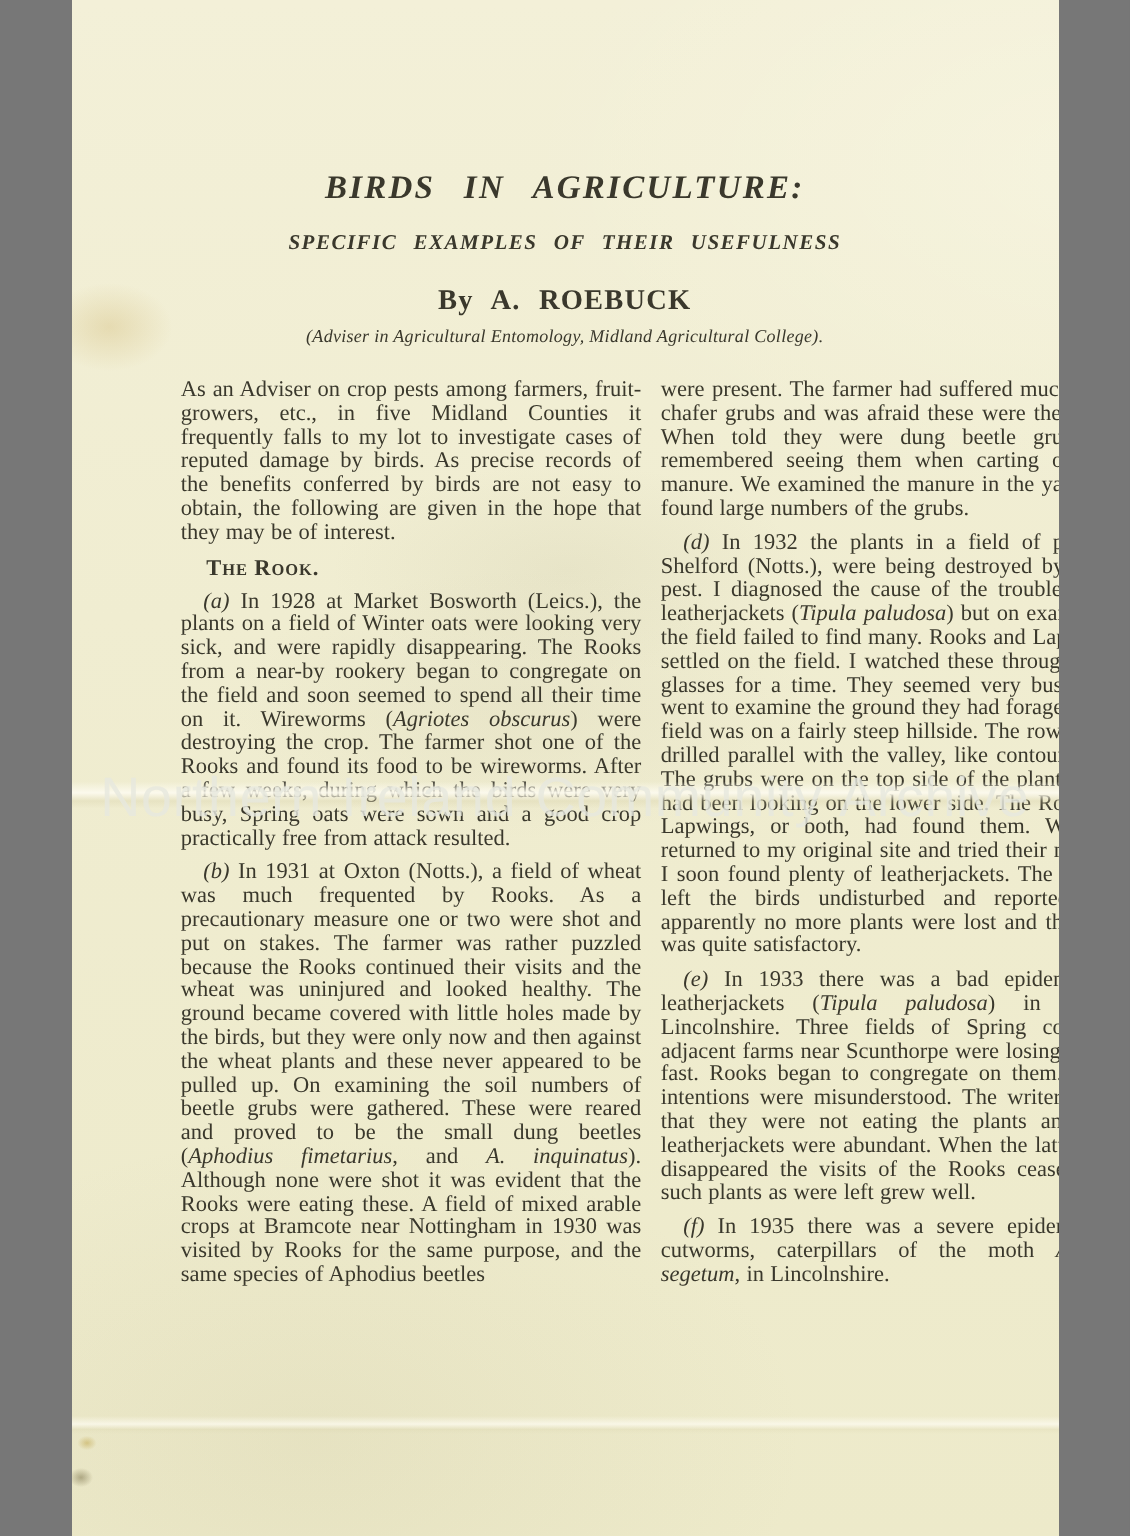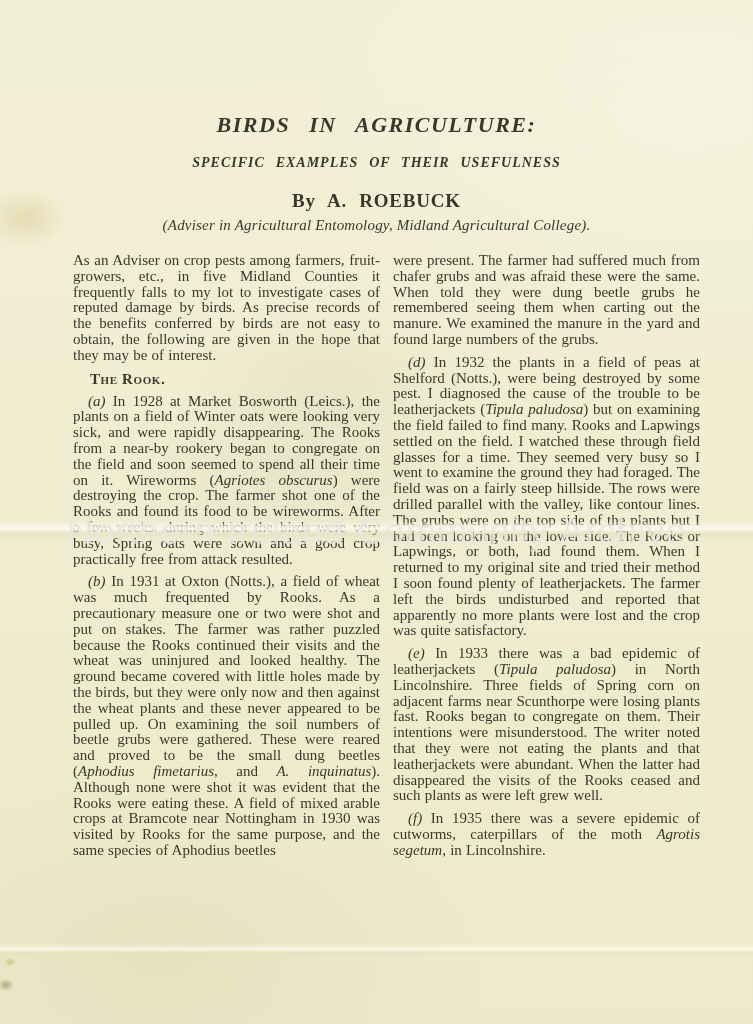--- a/index.html
+++ b/index.html
@@ -1,18 +1,18 @@
 <!DOCTYPE html>
 <html><head>
 <meta charset="utf-8">
 <style>
   html, body { margin: 0; padding: 0; background: #777; }
   .sheet {
     position: relative;
-    width: 753px;
+    width: 658px;
     height: 1024px;
     margin: 0 auto;
     overflow: hidden;
     background: linear-gradient(180deg, #f3f0d8 0%, #f0edd1 40%, #edeaca 100%);
     font-family: "Liberation Serif", "DejaVu Serif", serif;
     color: #3a382c;
   }
   
   .mottle {
     position: absolute; inset: 0; pointer-events: none;
@@ -50,21 +50,21 @@
     font-size: 14px; font-weight: bold; font-style: italic;
     letter-spacing: 1px; word-spacing: 0.45em;
   }
   .byline {
     margin: 19px 0 0 0;
     font-size: 19px; font-weight: bold;
     letter-spacing: 0.8px; word-spacing: 0.35em;
   }
   .affiliation {
     margin: 5px 0 0 0;
-    font-size: 15px; font-style: italic; font-weight: 500;
+    font-size: 12px; font-style: italic; font-weight: 500;
     letter-spacing: 0.2px;
   }
   
   .columns {
     position: absolute; top: 253px; left: 73px; width: 628px;
     display: flex; gap: 13px;
   }
   .col { width: 307px; }
   .para {
     margin: 0 0 7px 0;

